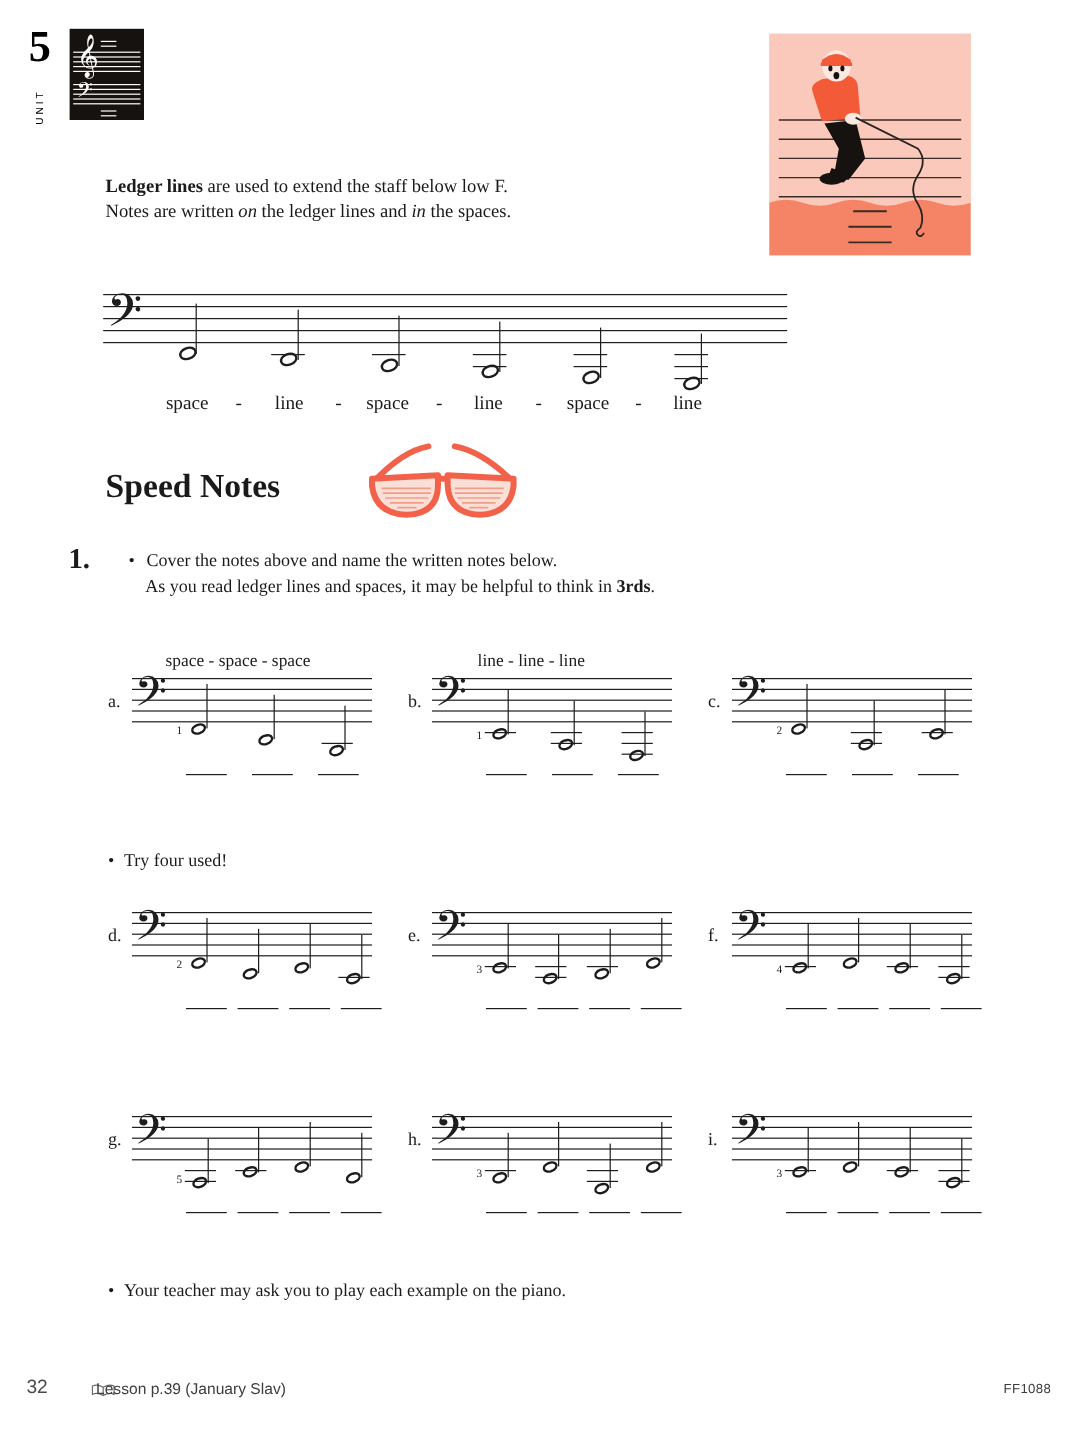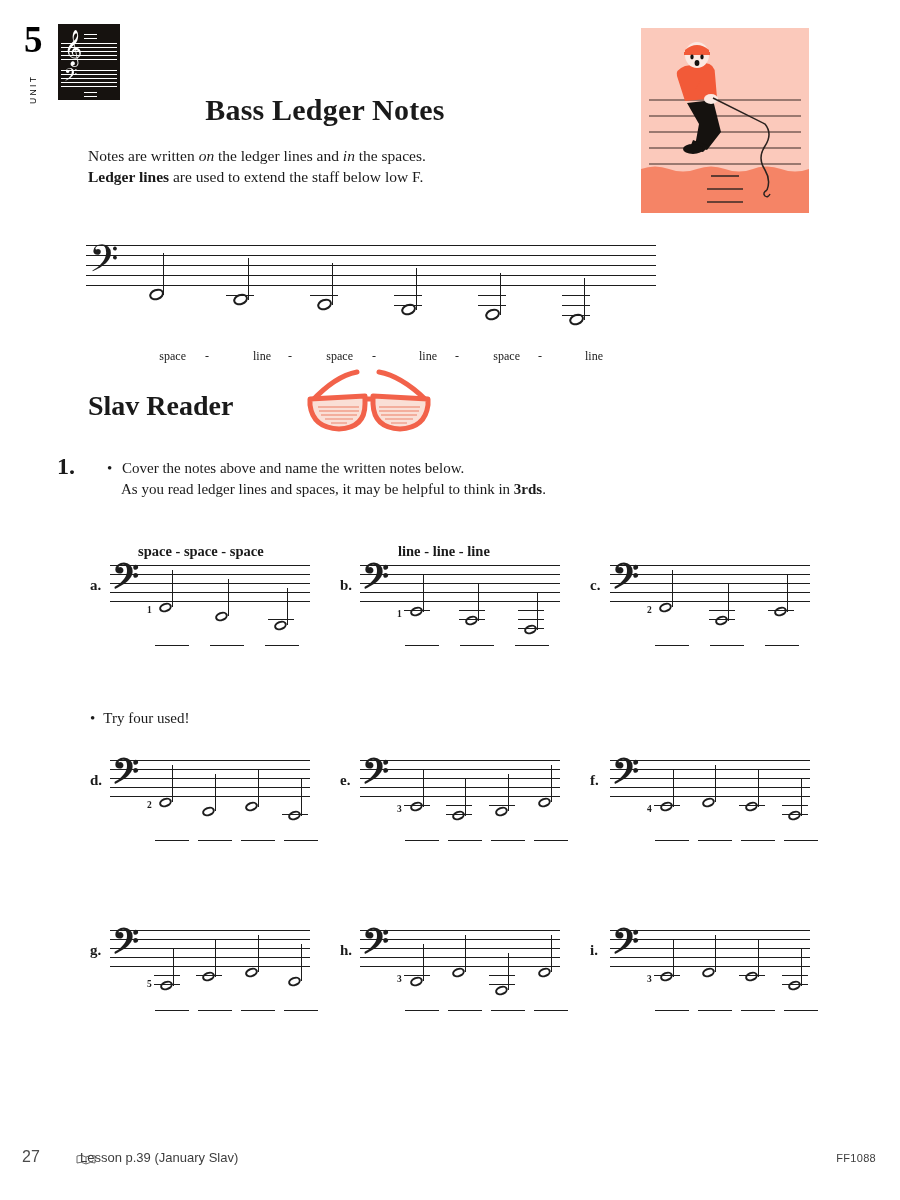--- a/index.html
+++ b/index.html
@@ -172,23 +172,22 @@
   }
   #demo-foot {
     position: absolute;
     top: 108px;
     left: 0;
     width: 570px;
     height: 20px;
   }
   #demo-foot .ft {
     position: absolute;
-    font-size: 12px;
-    text-align: right;
-    margin-top: 21px;
+    font-size: 16px;
+    text-align: center;
   }
 
   
   #speed-reader-heading {
     position: absolute;
     left: 88px;
     top: 390px;
     font-size: 28px;
     font-weight: bold;
     font-family: "Liberation Serif", serif;
@@ -234,21 +233,20 @@
     top: 1068px;
     font-size: 15px;
   }
   #teacher-note .bl { margin-right: 8px; }
 
   
   .exercise {
     position: absolute;
     width: 230px;
     height: 115px;
-    font-weight: bold;
   }
   .ex-letter {
     position: absolute;
     left: 0px;
     font-size: 15px;
   }
   .ex-caption {
     position: absolute;
     font-size: 14.5px;
     white-space: nowrap;
@@ -328,21 +326,20 @@
       <div class="wl" style="top:50px;"></div>
       <div class="wl" style="top:54px;"></div>
       <div class="wl" style="top:58px;"></div>
       <div class="wl" style="top:62px;"></div>
       <div class="clef-white" style="left:6px; top:43px; font-size:21px;">𝄢</div>
       <div class="tick" style="top:68px;"></div>
       <div class="tick" style="top:72px;"></div>
     </div>
   </div>
 
-  <h1 id="page-title"><span>Bass Ledger Notes</span></h1>
 
   <div id="illustration">
     <svg width="168" height="185" viewBox="0 0 168 185">
       <rect x="0" y="0" width="168" height="185" fill="#fbc9bb"></rect>
 
       <g stroke="#3a2a26" stroke-width="1.2">
         <line x1="8" y1="72" x2="160" y2="72"></line>
         <line x1="8" y1="88" x2="160" y2="88"></line>
         <line x1="8" y1="104" x2="160" y2="104"></line>
         <line x1="8" y1="120" x2="160" y2="120"></line>
@@ -373,22 +370,22 @@
       <ellipse cx="56" cy="35" rx="2.4" ry="3" fill="#15120f"></ellipse>
 
       <ellipse cx="70" cy="71" rx="7" ry="5" fill="#fbe9e2"></ellipse>
 
       <path d="M72 70 L124 96 Q132 106 124 118 Q116 130 124 142 Q130 152 126 162" stroke="#2b2320" stroke-width="1.5" fill="none"></path>
       <path d="M126 162 q-5 3 -2 6 q3 2 5 -2" stroke="#2b2320" stroke-width="1.5" fill="none"></path>
     </svg>
   </div>
 
   <div id="intro">
+    <div><b>Ledger lines</b><span> are used to extend the staff below low F.</span></div>
     <div><span>Notes are written </span><i>on</i><span> the ledger lines and </span><i>in</i><span> the spaces.</span></div>
-    <div><b>Ledger lines</b><span> are used to extend the staff below low F.</span></div>
   </div>
 
   <div id="demo-block">
 
     <div class="staff" id="demo-staff" style="left:0px; top:25px; width:570px; height:85px;">
       <div class="sline" style="top:0px;  width:570px;"></div>
       <div class="sline" style="top:10px; width:570px;"></div>
       <div class="sline" style="top:20px; width:570px;"></div>
       <div class="sline" style="top:30px; width:570px;"></div>
       <div class="sline" style="top:40px; width:570px;"></div>
@@ -430,21 +427,21 @@
       <div class="ft" style="left:207px; width:60px;">space</div>
       <div class="ft" style="left:270px; width:20px;">-</div>
       <div class="ft" style="left:291px; width:60px;">line</div>
       <div class="ft" style="left:353px; width:20px;">-</div>
       <div class="ft" style="left:374px; width:60px;">space</div>
       <div class="ft" style="left:436px; width:20px;">-</div>
       <div class="ft" style="left:457px; width:60px;">line</div>
     </div>
   </div>
 
-  <div id="speed-reader-heading">Slav Reader</div>
+  <div id="speed-reader-heading">Speed Notes</div>
   <div id="glasses">
     <svg width="128" height="70" viewBox="0 0 128 70">
       <g fill="none" stroke="#f2624a" stroke-width="5" stroke-linecap="round">
         <path d="M6 36 Q 30 10 52 6"></path>
         <path d="M74 6 Q 96 10 120 33"></path>
       </g>
       <path d="M5 33 L60 30 L60 38 Q60 62 34 63 Q8 62 5 39 Z" fill="#fadfd6" stroke="#f2624a" stroke-width="5" stroke-linejoin="round"></path>
       <path d="M68 30 L123 33 L123 39 Q120 62 95 63 Q69 62 68 38 Z" fill="#fadfd6" stroke="#f2624a" stroke-width="5" stroke-linejoin="round"></path>
       <line x1="58" y1="33" x2="70" y2="33" stroke="#f2624a" stroke-width="5"></line>
       <g stroke="#f09e8a" stroke-width="1.4">
@@ -751,23 +748,26 @@
       <div class="stem" style="left:191px; top:19px; height:37px;"></div>
       <div class="notehead small" style="left:178px; top:51px;"></div>
 
       <div class="blank" style="left:45px;  top:80px;"></div>
       <div class="blank" style="left:88px;  top:80px;"></div>
       <div class="blank" style="left:131px; top:80px;"></div>
       <div class="blank" style="left:174px; top:80px;"></div>
     </div>
   </div>
 
+  <div id="teacher-note">
+    <span class="bl">•</span><span>Your teacher may ask you to play each example on the piano.</span>
+  </div>
 
   <div id="footer">
-    <div id="page-number">27</div>
+    <div id="page-number">32</div>
     <div id="book-icon">
       <svg width="20" height="12" viewBox="0 0 20 12">
         <path d="M10 3 Q5 0 1 2 L1 9 Q5 7 10 10 Q15 7 19 9 L19 2 Q15 0 10 3 Z" fill="#ffffff" stroke="#6b6b6b" stroke-width="1"></path>
         <line x1="10" y1="3" x2="10" y2="10" stroke="#6b6b6b" stroke-width="1"></line>
       </svg>
     </div>
     <div id="footer-lesson">Lesson p.39 (January Slav)</div>
     <div id="footer-code">FF1088</div>
   </div>
 

